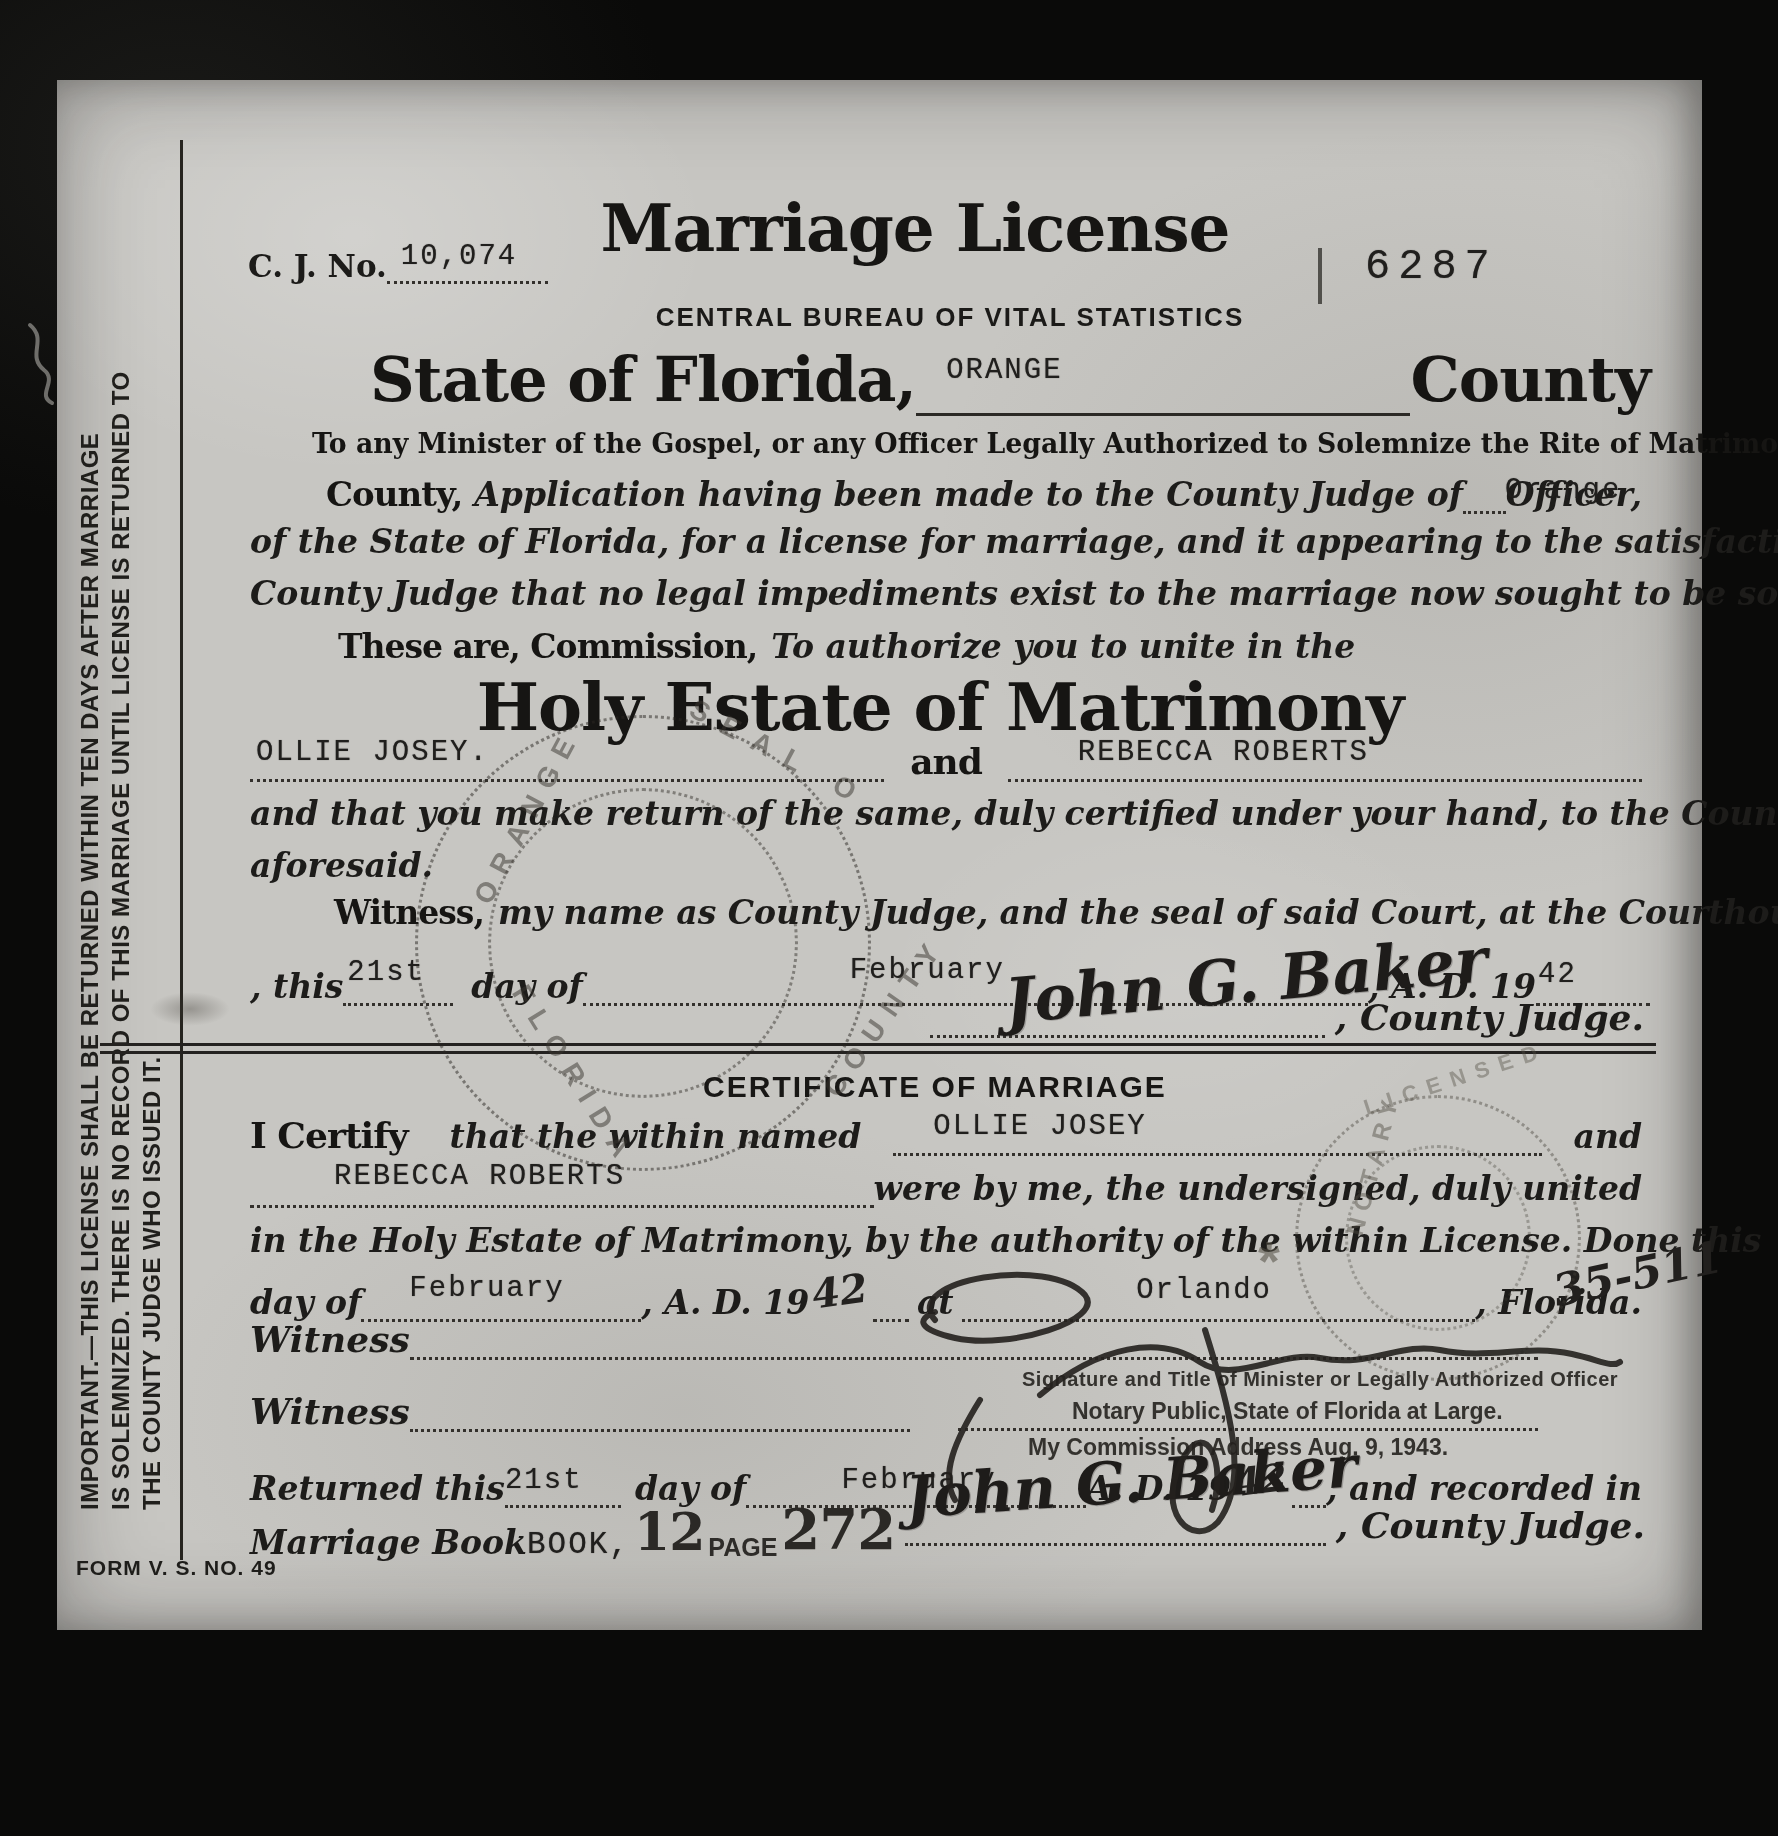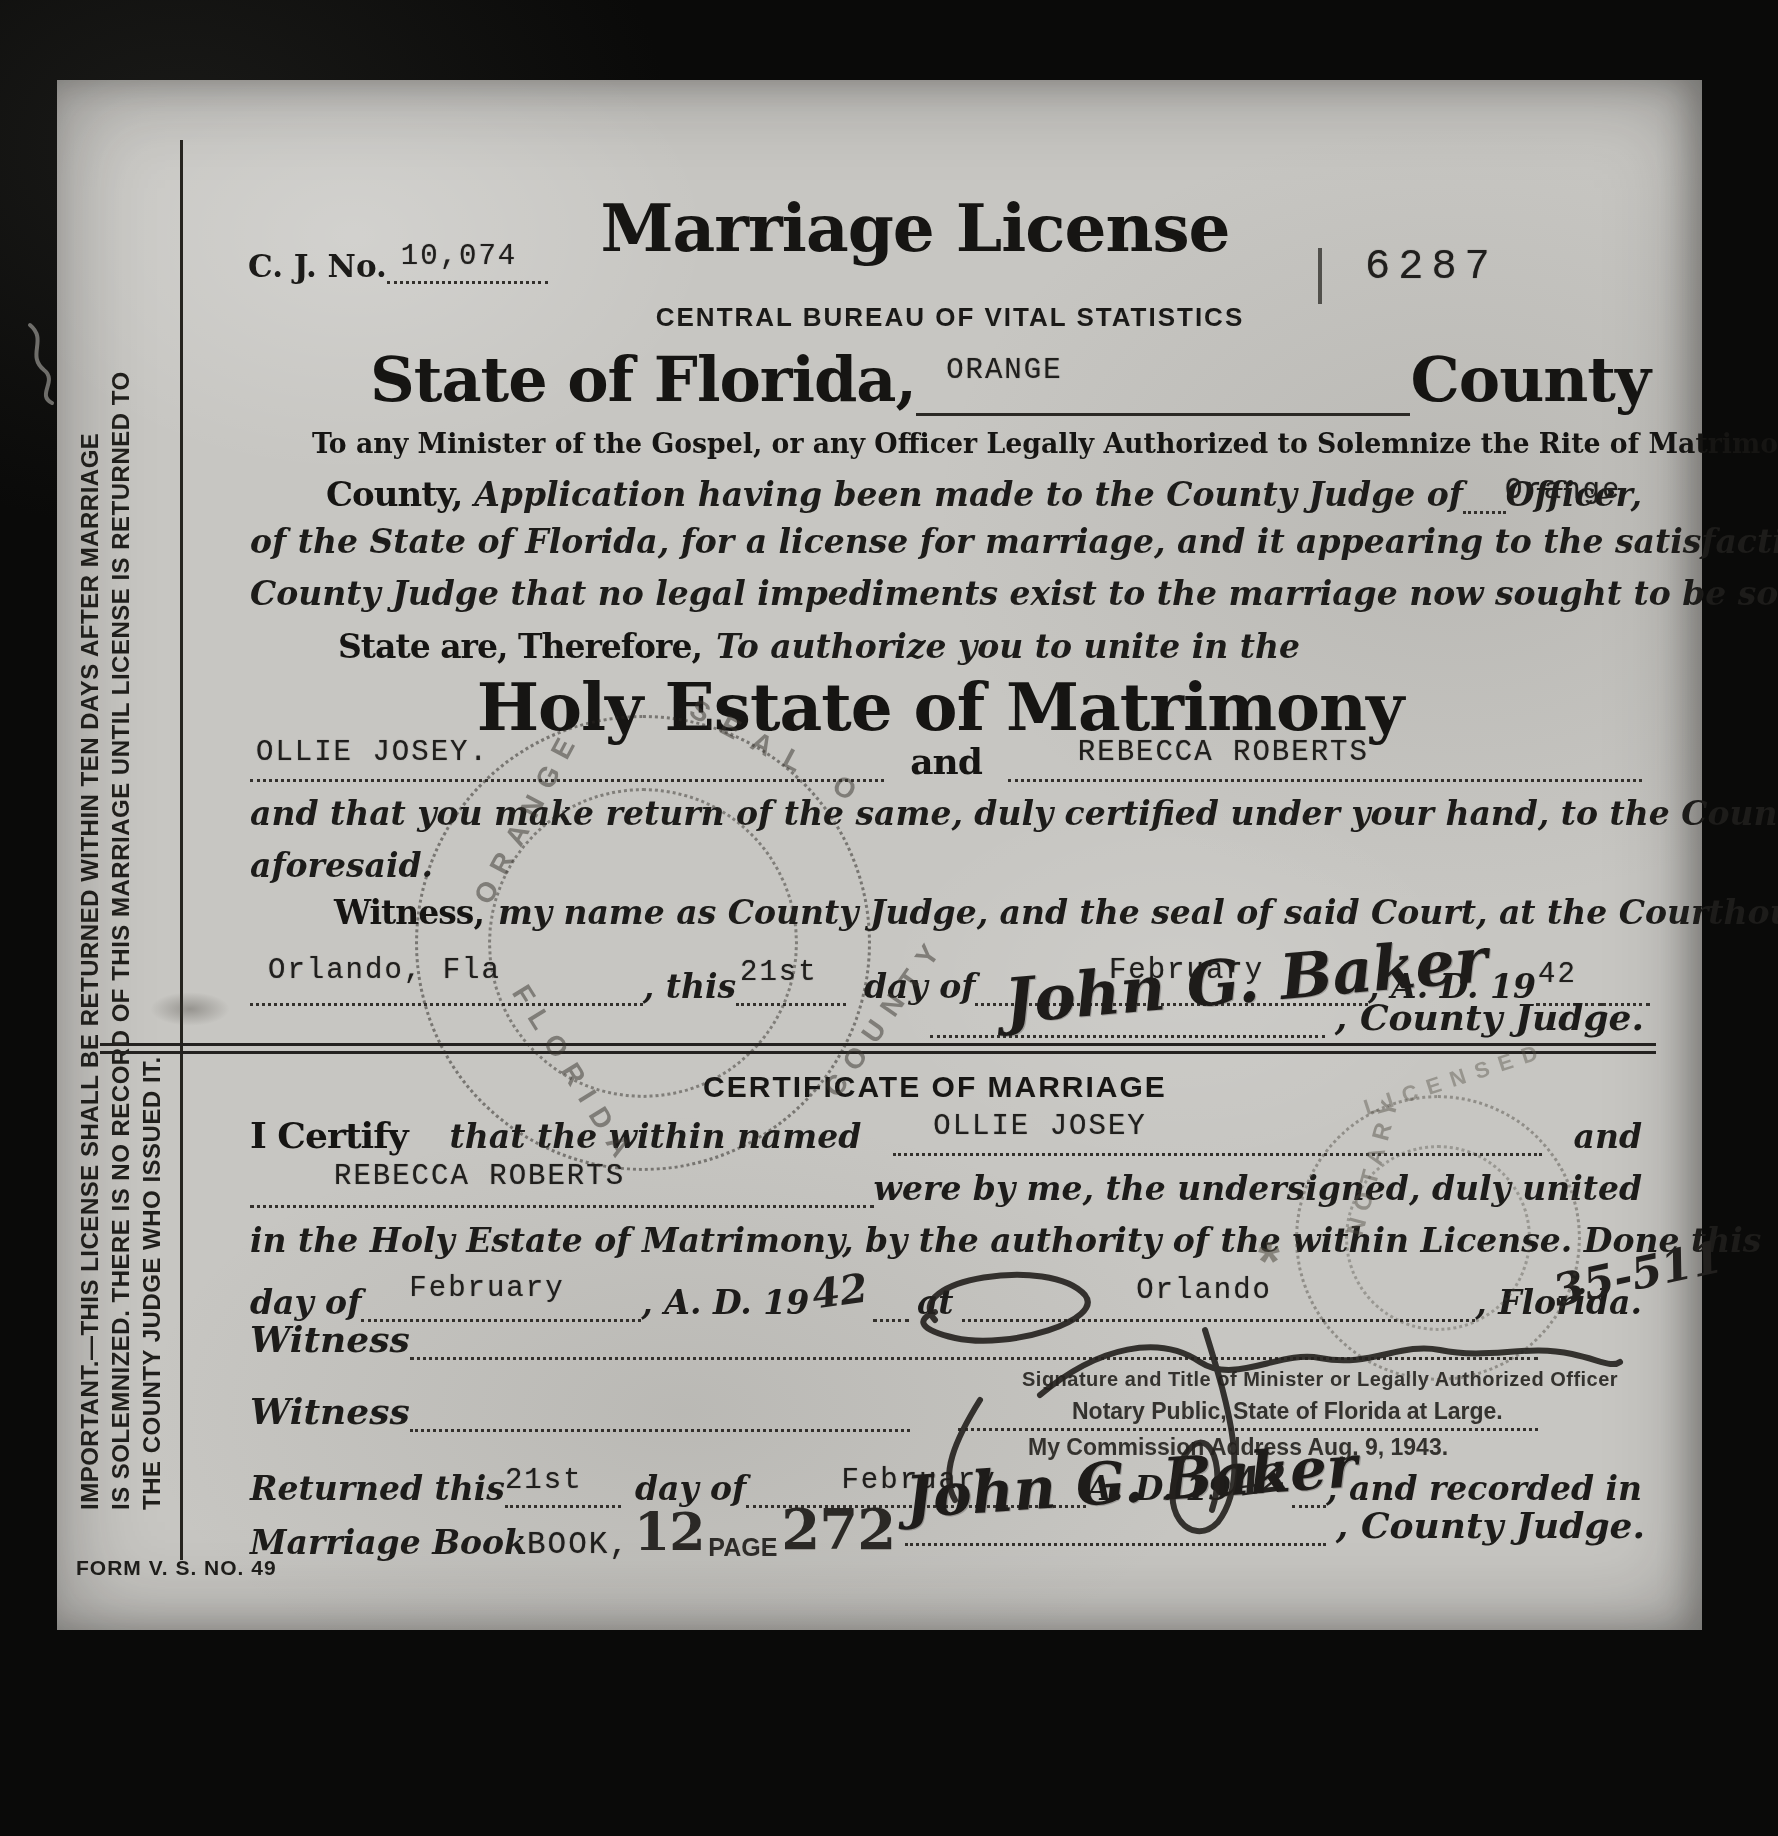--- a/index.html
+++ b/index.html
@@ -89,21 +89,21 @@
     <span class="fill dots" style="height:40px;">
       <span class="typed over" style="left:42px;bottom:4px;">Orange</span>
     </span>
     <span class="ital">Officer,</span>
   </div>
   <div class="abs ital" style="left:250px;top:522px;font-size:33px;">of the State of Florida, for a license for marriage, and it appearing to the satisfaction of said</div>
   <div class="abs ital" style="left:250px;top:574px;font-size:33px;">County Judge that no legal impediments exist to the marriage now sought to be solemnized,</div>
 
   <div class="row" style="left:250px;top:622px;height:44px;">
     <span style="width:88px;"></span>
-    <span class="bl" style="font-size:33px;margin-right:14px;">State are, Therefore,</span>
+    <span class="bl" style="font-size:33px;margin-right:14px;">These are, Commission,</span>
     <span class="ital">To authorize you to unite in the</span>
   </div>
 
   <div class="abs bl" style="left:440px;top:668px;width:1000px;text-align:center;font-size:66px;">Holy Estate of Matrimony</div>
 
   <div class="row" style="left:250px;top:730px;width:1392px;height:52px;">
     <span class="fill dots" style="height:48px;">
       <span class="typed over" style="left:6px;bottom:10px;">OLLIE JOSEY.</span>
     </span>
     <span class="bl" style="font-size:36px;margin:0 26px;">and</span>
@@ -115,23 +115,20 @@
   <div class="abs ital" style="left:250px;top:794px;font-size:33px;">and that you make return of the same, duly certified under your hand, to the County Judge</div>
   <div class="abs ital" style="left:250px;top:846px;font-size:33px;">aforesaid.</div>
 
   <div class="row" style="left:250px;top:888px;height:44px;">
     <span style="width:84px;"></span>
     <span class="bl" style="font-size:33px;margin-right:14px;">Witness,</span>
     <span class="ital">my name as County Judge, and the seal of said Court, at the Courthouse in</span>
   </div>
 
   <div class="row" style="left:250px;top:932px;width:1400px;height:74px;">
-    <span class="fill dots" style="max-width:470px;height:70px;">
-      <span class="typed over" style="left:18px;bottom:16px;">Orlando, Fla</span>
-    </span>
     <span class="ital">, this</span>
     <span class="dots slot" style="width:110px;height:70px;">
       <span class="typed over" style="left:4px;bottom:14px;">21st</span>
     </span>
     <span class="ital" style="margin-left:18px;">day of</span>
     <span class="fill dots" style="height:70px;">
       <span class="typed over" style="left:34%;bottom:16px;">February</span>
     </span>
     <span class="ital">, A. D. 19</span>
     <span class="dots slot" style="width:66px;height:70px;">

